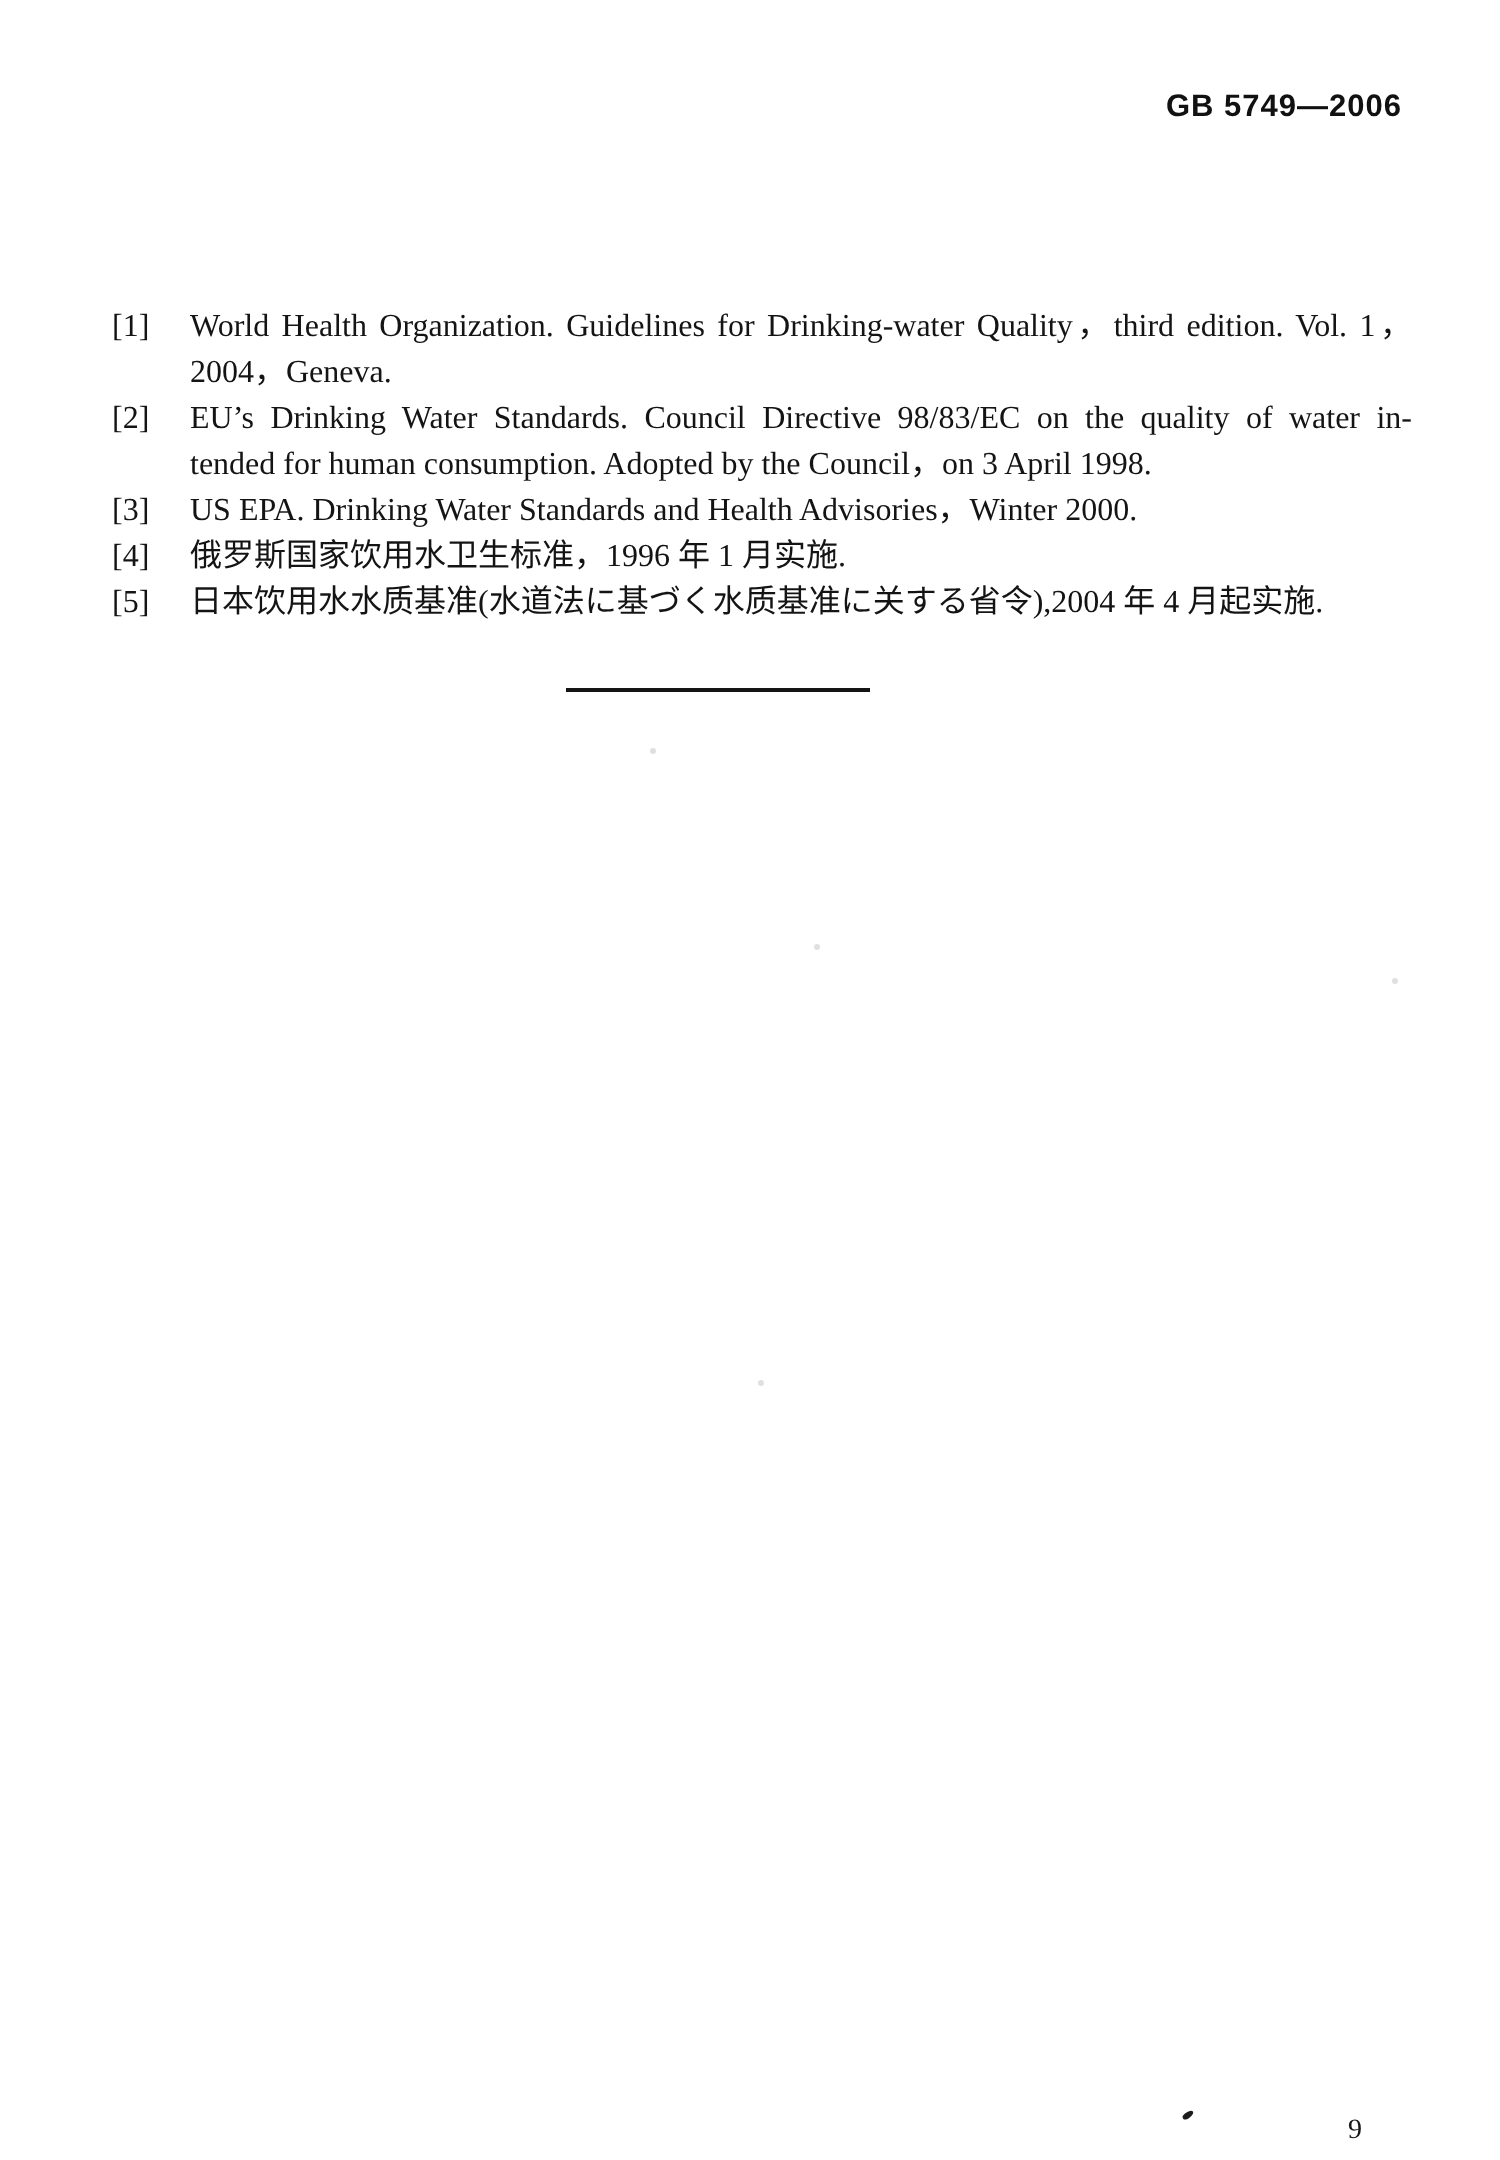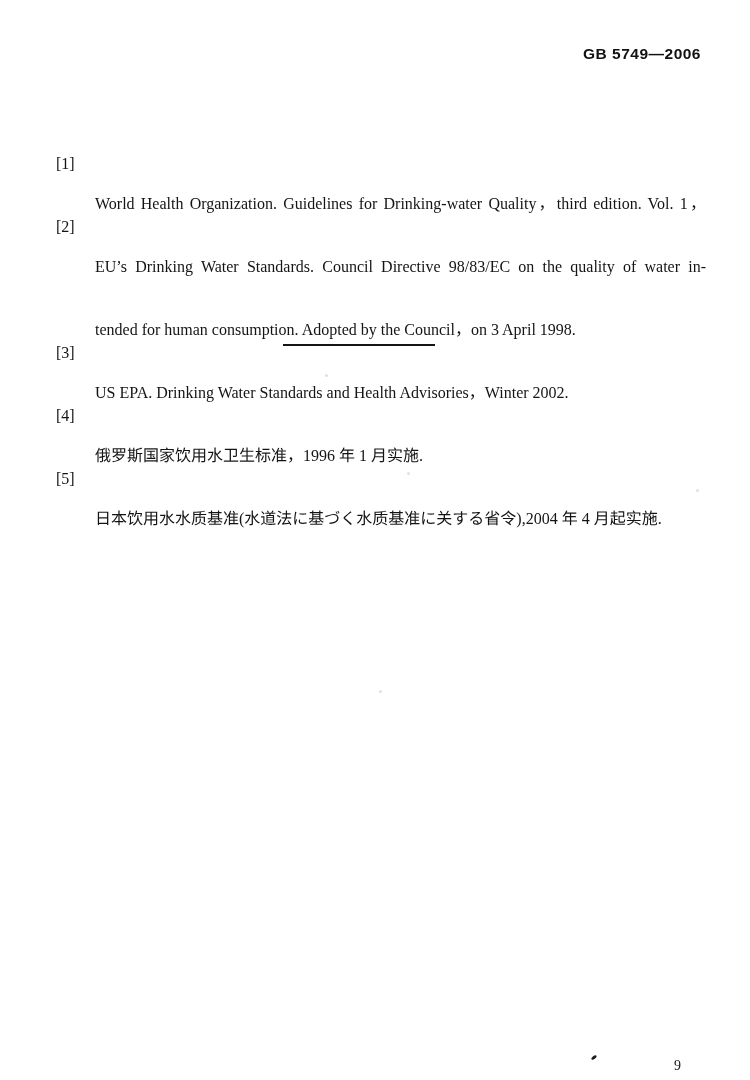--- a/index.html
+++ b/index.html
@@ -24,21 +24,21 @@
     font-weight:bold; font-size:19px; letter-spacing:14px;
     white-space:nowrap; color:#111;
   }
   .refs {
     position:absolute; left:56px; top:152px; width:650px;
     font-size:16px; line-height:23px;
   }
   .ref-item { display:flex; align-items:flex-start; }
   .ref-marker { width:39px; flex:none; }
   .ref-body { flex:1; min-width:0; }
-  .ref-line { text-align:left;margin-top:40px; }
+  .ref-line { text-align:left; }
   .ref-line.fill { text-align:justify; text-align-last:justify; }
   .end-rule {
     position:absolute; left:283px; top:344px;
     width:152px; height:2px; background:#151515;
   }
   .page-number {
     position:absolute; left:674px; top:1058px;
     font-size:14px; color:#161616;
   }
   .speck-dark {
@@ -59,35 +59,36 @@
 
   <div class="standard-code">GB 5749—2006</div>
 
 
   <section class="refs">
 
     <div class="ref-item">
       <span class="ref-marker">[1]</span>
       <div class="ref-body">
         <div class="ref-line fill">World Health Organization. Guidelines for Drinking-water Quality，third edition. Vol. 1，</div>
+        <div class="ref-line">2004，Geneva.</div>
       </div>
     </div>
 
     <div class="ref-item">
       <span class="ref-marker">[2]</span>
       <div class="ref-body">
         <div class="ref-line fill">EU’s Drinking Water Standards. Council Directive 98/83/EC on the quality of water in-</div>
         <div class="ref-line">tended for human consumption. Adopted by the Council，on 3 April 1998.</div>
       </div>
     </div>
 
     <div class="ref-item">
       <span class="ref-marker">[3]</span>
       <div class="ref-body">
-        <div class="ref-line">US EPA. Drinking Water Standards and Health Advisories，Winter 2002.</div>
+        <div class="ref-line">US EPA. Drinking Water Standards and Health Advisories，Winter 2000.</div>
       </div>
     </div>
 
     <div class="ref-item">
       <span class="ref-marker">[4]</span>
       <div class="ref-body">
         <div class="ref-line">俄罗斯国家饮用水卫生标准，1996 年 1 月实施.</div>
       </div>
     </div>
 

